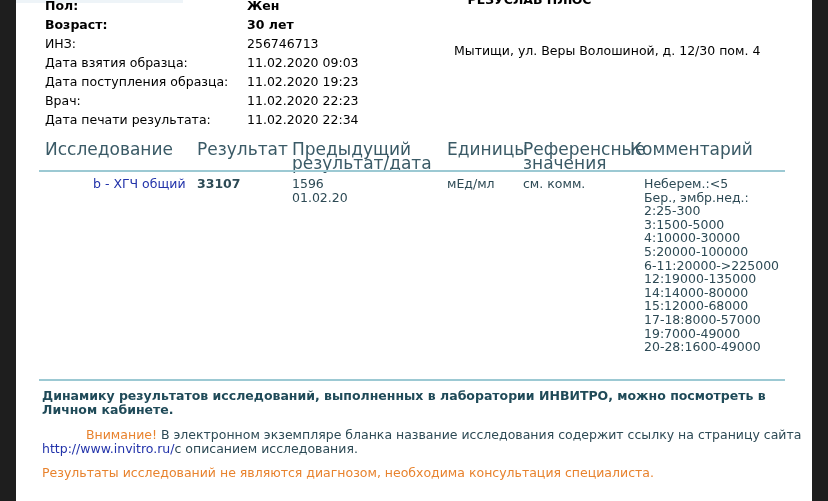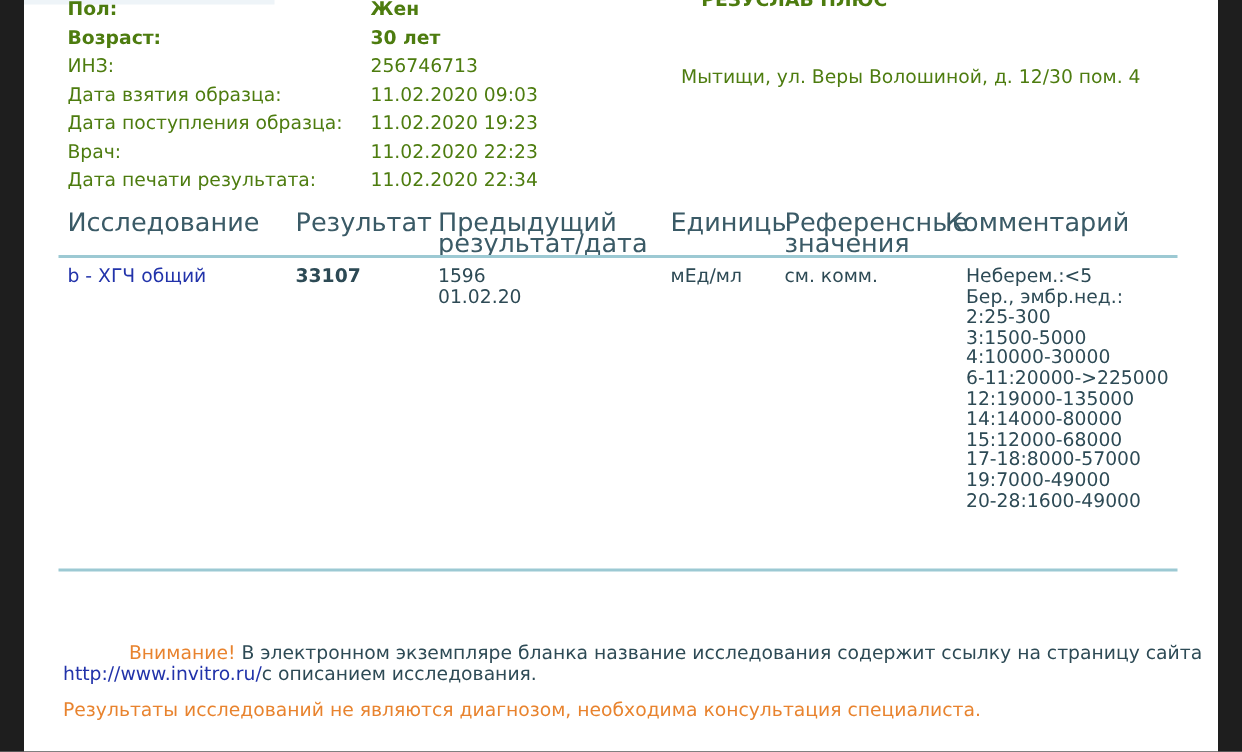--- a/index.html
+++ b/index.html
@@ -29,21 +29,21 @@
       top: 0;
       width: 167px;
       height: 3px;
       background: #eef4f8;
     }
     .txt {
       position: absolute;
       font-size: 12.5px;
       line-height: 14px;
       white-space: nowrap;
-      color: #4d7c0f;
+      color: #000000;
     }
     .bold { font-weight: bold; }
     .patient-label { left: 29px; }
     .patient-value { left: 231px; }
     .lab-name {
       left: 445px;
       top: -7px;
       font-weight: bold;
       font-size: 12.5px;
     }
@@ -69,20 +69,21 @@
       top: 177px;
       font-size: 12.5px;
       line-height: 13.6px;
       color: #2d4a55;
       white-space: nowrap;
     }
     .test-link {
       color: #2233aa;
       cursor: pointer;
       text-decoration: none;
+      margin-left: 48px;
     }
     .comment-lines div { height: 13.6px; }
 
     .note-bold {
       position: absolute;
       left: 26px;
       top: 389px;
       width: 740px;
       font-size: 12.5px;
       line-height: 14px;
@@ -168,33 +169,35 @@
         <div>01.02.20</div>
       </div>
       <div class="td" style="left:431px">мЕд/мл</div>
       <div class="td" style="left:507px">см. комм.</div>
       <div class="td comment-lines" style="left:628px">
         <div>Неберем.:&lt;5</div>
         <div>Бер., эмбр.нед.:</div>
         <div>2:25-300</div>
         <div>3:1500-5000</div>
         <div>4:10000-30000</div>
+        <div>5:20000-100000</div>
         <div>6-11:20000-&gt;225000</div>
         <div>12:19000-135000</div>
         <div>14:14000-80000</div>
         <div>15:12000-68000</div>
         <div>17-18:8000-57000</div>
         <div>19:7000-49000</div>
         <div>20-28:1600-49000</div>
       </div>
     </div>
 
     <div class="table-line" style="top:379px"></div>
   </div>
 
+  <div class="note-bold">Динамику результатов исследований, выполненных в лаборатории ИНВИТРО, можно посмотреть в Личном кабинете.</div>
 
   <div class="attention">
     <span class="warn">Внимание!</span><span> В электронном экземпляре бланка название исследования содержит ссылку на страницу сайта</span><br>
     <a class="url">http://www.invitro.ru/</a><span>с описанием исследования.</span>
   </div>
 
   <div class="disclaimer">Результаты исследований не являются диагнозом, необходима консультация специалиста.</div>
 </div>
 
 </body></html>

